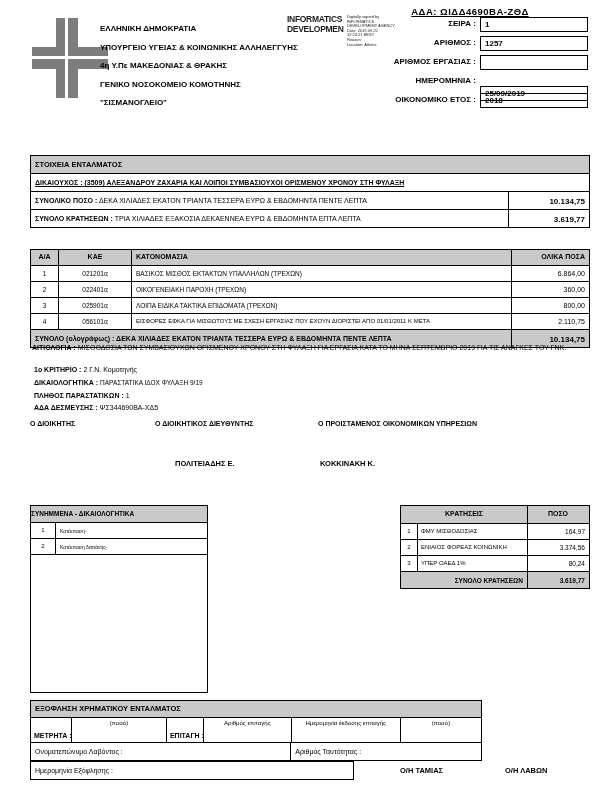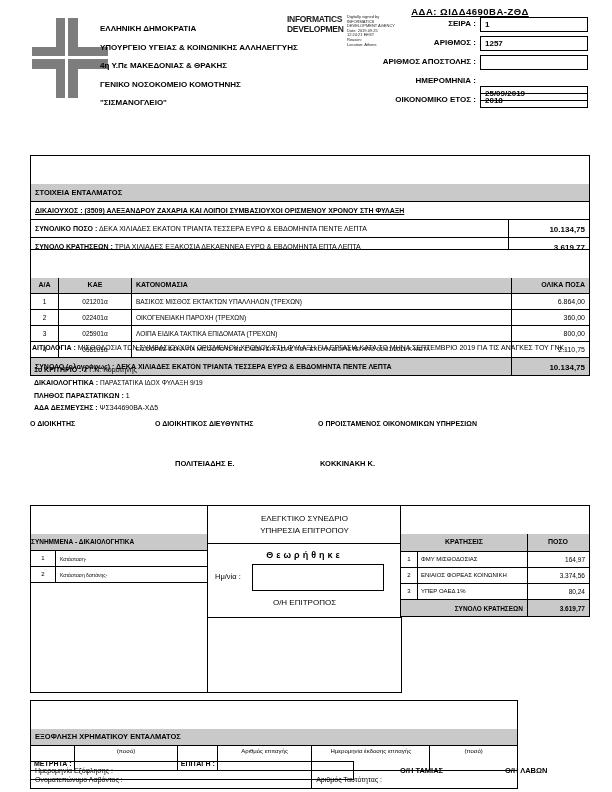--- a/index.html
+++ b/index.html
@@ -19,21 +19,21 @@
   .stamp-main{left:287px;top:15px;font-size:8.5px;font-weight:bold;color:#1c1c1c;line-height:9.5px;letter-spacing:-0.3px;}
   .stamp-detail{left:347px;top:15px;width:66px;font-size:4px;line-height:4.6px;color:#222;}
   .ada{left:385px;top:6px;width:170px;font-size:9.5px;font-weight:bold;text-decoration:underline;letter-spacing:0.5px;text-align:center;}
   .fld-label{left:300px;width:176px;text-align:right;font-size:8px;font-weight:bold;white-space:nowrap;}
   .fld-box{left:480px;width:108px;height:15px;border:1px solid #000;box-sizing:border-box;
            font-size:8px;font-weight:bold;padding:2px 0 0 4px;}
   .doc-title{left:0;top:116px;width:612px;text-align:center;font-size:16px;letter-spacing:1px;}
   
   .tbl{position:absolute;border:1px solid #000;box-sizing:border-box;background:#fff;}
   .tr{display:flex;border-top:1px solid #000;box-sizing:border-box;}
-  .tr.first{border-top:none;margin-top:28px;}
+  .tr.first{border-top:none;}
   .td{box-sizing:border-box;border-left:1px solid #000;overflow:hidden;}
   .td.first{border-left:none;}
   .gray{background:#c9c9c9;}
   
   .band{font-size:7.5px;font-weight:bold;padding:4px 0 0 4px;height:17px;box-sizing:border-box;}
   .dik{height:18px;font-size:7px;font-weight:bold;text-decoration:underline;padding:5px 0 0 4px;}
   .tot-label{width:477px;height:17px;padding:5px 0 0 4px;font-size:7px;white-space:nowrap;}
   .tot-amt{width:81px;text-align:right;font-size:8px;font-weight:bold;padding:5px 4px 0 0;}
   .h-no{width:27px;text-align:center;}
   .h-kae{width:73px;text-align:center;}
@@ -116,21 +116,21 @@
   </div>
 
   <div class="abs ada">ΑΔΑ: ΩΙΔΔ4690ΒΑ-ΖΘΔ</div>
 
   <div class="abs fld-label" style="top:19px;">ΣΕΙΡΑ :</div>
   <div class="abs fld-box" style="top:17px;">1</div>
 
   <div class="abs fld-label" style="top:38px;">ΑΡΙΘΜΟΣ :</div>
   <div class="abs fld-box" style="top:36px;">1257</div>
 
-  <div class="abs fld-label" style="top:57px;">ΑΡΙΘΜΟΣ ΑΠΟΣΤΟΛΗΣ :</div>
+  <div class="abs fld-label" style="top:57px;">ΑΡΙΘΜΟΣ ΕΡΓΑΣΙΑΣ :</div>
   <div class="abs fld-box" style="top:55px;"></div>
 
   <div class="abs fld-label" style="top:76px;">ΗΜΕΡΟΜΗΝΙΑ :</div>
   <div class="abs fld-box" style="top:86px;">25/09/2019</div>
 
   <div class="abs fld-label" style="top:95px;">ΟΙΚΟΝΟΜΙΚΟ ΕΤΟΣ :</div>
   <div class="abs fld-box" style="top:93px;">2018</div>
 
 
   <div class="tbl" style="left:30px;top:155px;width:560px;">
@@ -216,32 +216,20 @@
       <div class="td first at-no">1</div>
       <div class="td at-tx">Κατάσταση-</div>
     </div>
     <div class="tr at-row">
       <div class="td first at-no">2</div>
       <div class="td at-tx">Κατάσταση δαπάνης-</div>
     </div>
     <div class="tr" style="height:140px;border-top:1px solid #000;"></div>
   </div>
 
-  <div class="abs" style="left:207px;top:505px;width:195px;height:188px;border:1px solid #000;box-sizing:border-box;">
-    <div class="ct-head">
-      <div>ΕΛΕΓΚΤΙΚΟ ΣΥΝΕΔΡΙΟ</div>
-      <div>ΥΠΗΡΕΣΙΑ ΕΠΙΤΡΟΠΟΥ</div>
-    </div>
-    <div class="ct-mid">
-      <div class="ct-approved">Θεωρήθηκε</div>
-      <div class="ct-datelabel">Ημ/νία :</div>
-      <div class="ct-datebox"></div>
-      <div class="ct-comm">Ο/Η ΕΠΙΤΡΟΠΟΣ</div>
-    </div>
-  </div>
 
   <div class="tbl" style="left:400px;top:505px;width:190px;">
     <div class="tr first gray" style="height:17px;box-sizing:border-box;">
       <div class="td first dd-h1">ΚΡΑΤΗΣΕΙΣ</div>
       <div class="td dd-h2">ΠΟΣΟ</div>
     </div>
     <div class="tr dd-row">
       <div class="td first dd-no">1</div>
       <div class="td dd-nm">ΦΜΥ ΜΙΣΘΟΔΟΣΙΑΣ</div>
       <div class="td dd-am">164,97</div>
@@ -255,21 +243,21 @@
       <div class="td first dd-no">3</div>
       <div class="td dd-nm">ΥΠΕΡ ΟΑΕΔ 1%</div>
       <div class="td dd-am">80,24</div>
     </div>
     <div class="tr dd-tot gray">
       <div class="td first dd-tl">ΣΥΝΟΛΟ ΚΡΑΤΗΣΕΩΝ</div>
       <div class="td dd-ta">3.619,77</div>
     </div>
   </div>
 
-  <div class="tbl" style="left:30px;top:700px;width:488px;">
+  <div class="tbl" style="left:30px;top:700px;width:452px;">
     <div class="tr first pm-band gray">ΕΞΟΦΛΗΣΗ ΧΡΗΜΑΤΙΚΟΥ ΕΝΤΑΛΜΑΤΟΣ</div>
     <div class="tr pm-r1">
       <div class="td first pm-cell" style="width:50px;">
           <span class="pm-big">ΜΕΤΡΗΤΑ :</span>
         </div>
       <div class="td pm-cell" style="width:118px;">
           <span class="pm-small">(ποσό)</span>
         </div>
       <div class="td pm-cell" style="width:46px;">
           <span class="pm-big">ΕΠΙΤΑΓΗ :</span>

